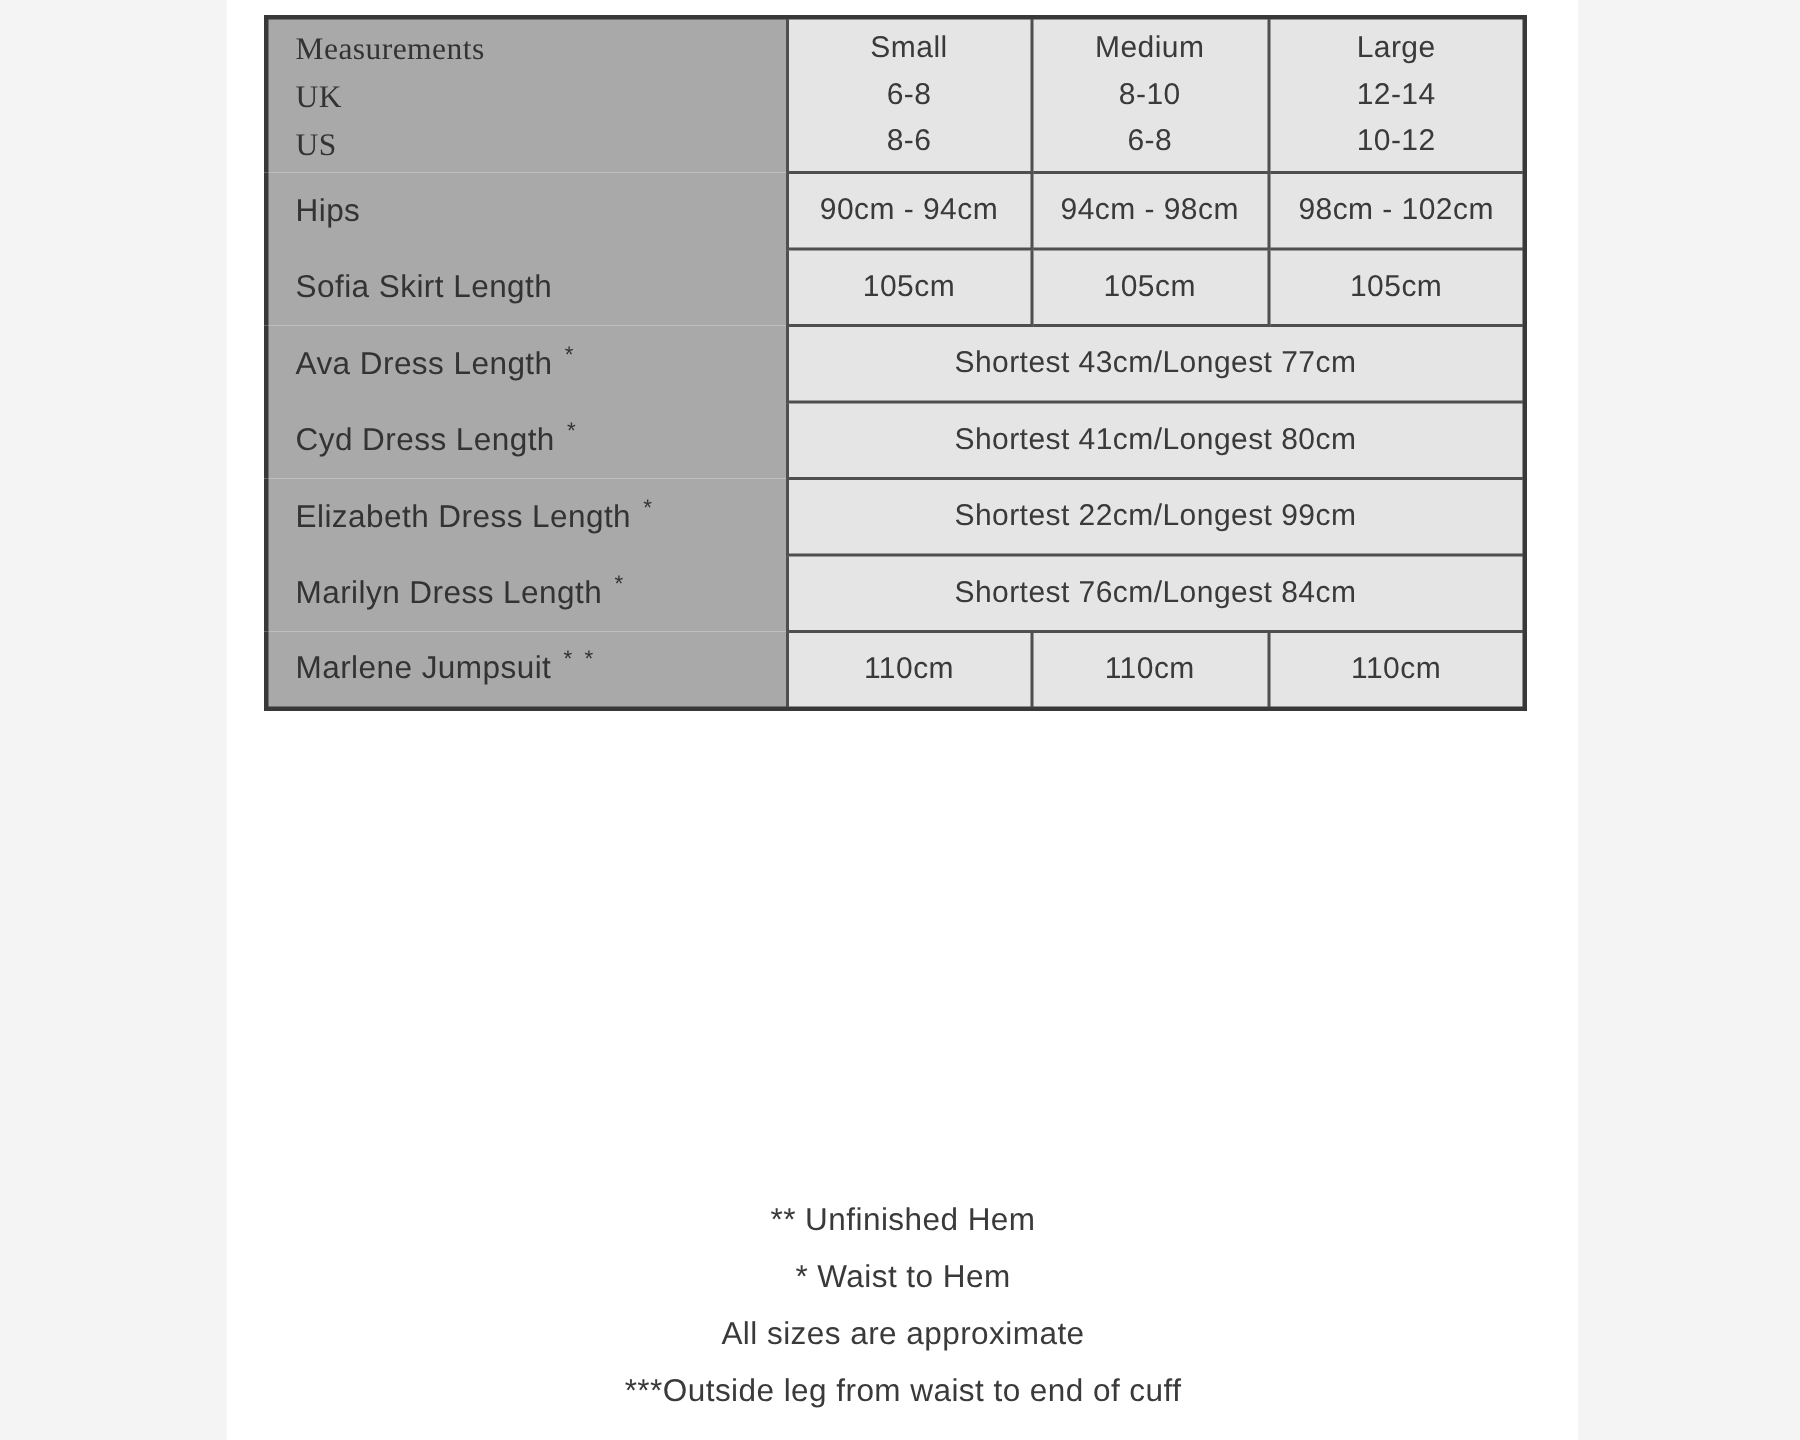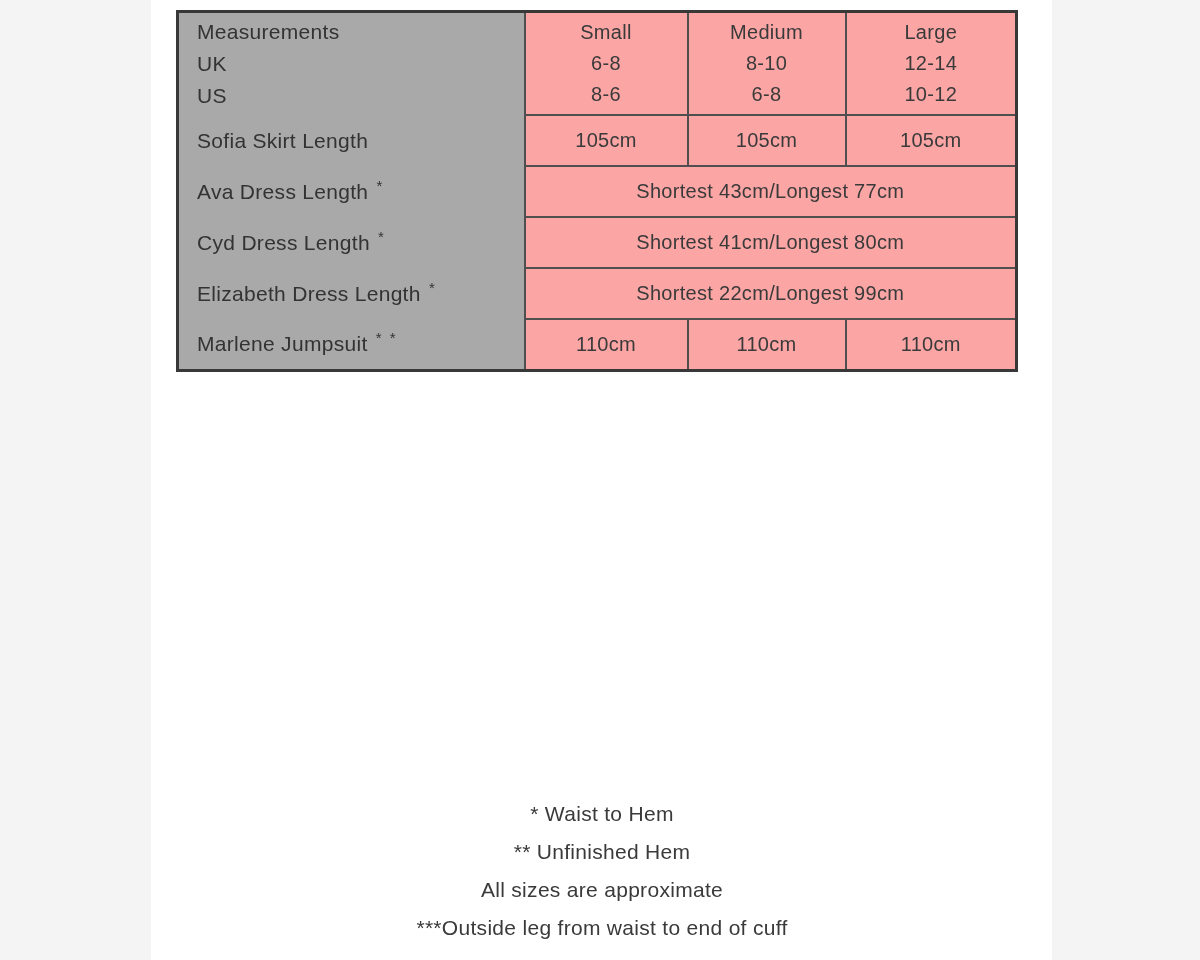--- a/index.html
+++ b/index.html
@@ -59,36 +59,37 @@
   }
   td.label-cell sup {
     font-size: 15px;
     letter-spacing: 2px;
     vertical-align: super;
     line-height: 0;
     padding-left: 2px;
   }
   td.value-cell {
     border: 2px solid #4f4f4f;
-    background: #fca5a5;
+    background: #e5e5e5;
     text-align: center;
     vertical-align: middle;
     font-size: 20px;
     letter-spacing: 0.3px;
     padding: 0;
   }
   tr.header-row td { height: 101px; }
   tr.data-row td   { height: 49px; }
 
   td.header-label-cell {
     vertical-align: middle;
   }
   td.header-label-cell .hl-line {
     line-height: 32px;
     font-size: 21px;
+    font-family: Liberation Serif, serif;
   }
   td.header-value-cell .hv-line {
     line-height: 31px;
     font-size: 20px;
   }
 
   .footnotes {
     position: absolute;
     left: 152px;
     top: 795px;
@@ -137,47 +138,57 @@
           </td>
           <td class="value-cell header-value-cell">
             <div class="hv-line">Large</div>
             <div class="hv-line">12-14</div>
             <div class="hv-line">10-12</div>
           </td>
         </tr>
       </tbody>
       <tbody>
           <tr class="data-row">
+            <td class="label-cell">Hips</td>
+            <td class="value-cell">90cm - 94cm</td>
+            <td class="value-cell">94cm - 98cm</td>
+            <td class="value-cell">98cm - 102cm</td>
+          </tr>
+          <tr class="data-row">
             <td class="label-cell">Sofia Skirt Length</td>
             <td class="value-cell">105cm</td>
             <td class="value-cell">105cm</td>
             <td class="value-cell">105cm</td>
           </tr>
           <tr class="data-row">
             <td class="label-cell">Ava Dress Length<sup> *</sup></td>
             <td colspan="3" class="value-cell">Shortest 43cm/Longest 77cm</td>
           </tr>
           <tr class="data-row">
             <td class="label-cell">Cyd Dress Length<sup> *</sup></td>
             <td colspan="3" class="value-cell">Shortest 41cm/Longest 80cm</td>
           </tr>
           <tr class="data-row">
             <td class="label-cell">Elizabeth Dress Length<sup> *</sup></td>
             <td colspan="3" class="value-cell">Shortest 22cm/Longest 99cm</td>
           </tr>
           <tr class="data-row">
+            <td class="label-cell">Marilyn Dress Length<sup> *</sup></td>
+            <td colspan="3" class="value-cell">Shortest 76cm/Longest 84cm</td>
+          </tr>
+          <tr class="data-row">
             <td class="label-cell">Marlene Jumpsuit<sup> * *</sup></td>
             <td class="value-cell">110cm</td>
             <td class="value-cell">110cm</td>
             <td class="value-cell">110cm</td>
           </tr>
         </tbody>
     </table>
   </div>
 
   <div class="footnotes">
+      <div class="footnote-line">** Unfinished Hem</div>
       <div class="footnote-line">* Waist to Hem</div>
-      <div class="footnote-line">** Unfinished Hem</div>
       <div class="footnote-line">All sizes are approximate</div>
       <div class="footnote-line">***Outside leg from waist to end of cuff</div>
     </div>
 
 </div>
 
 </body></html>

